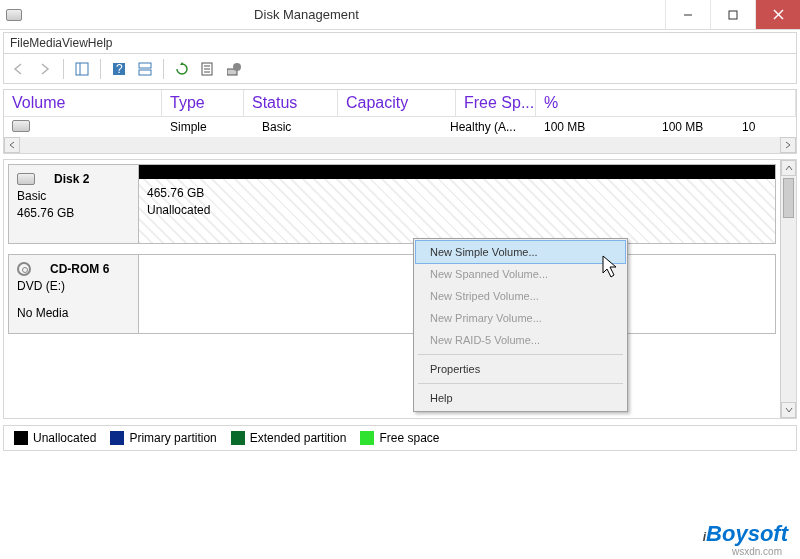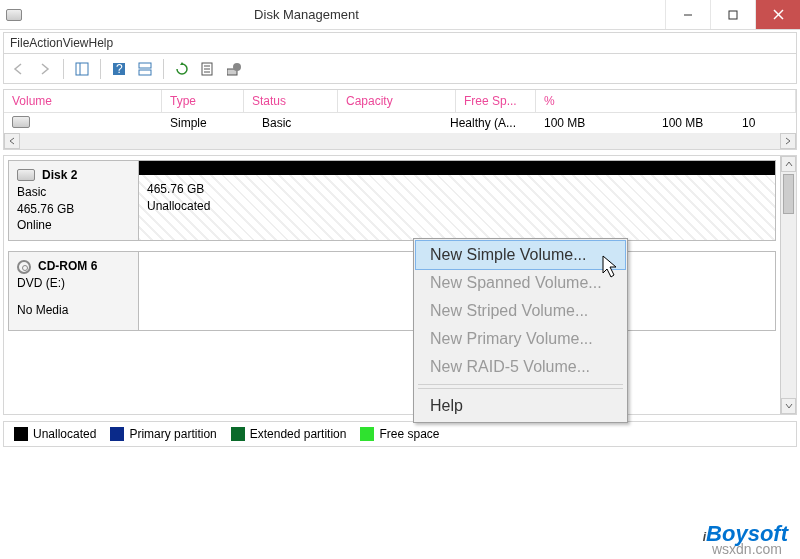--- a/index.html
+++ b/index.html
@@ -20,62 +20,62 @@
 
 
 .toolbar { height: 30px; border: 1px solid #d6d6d6; border-top: none; margin: 0 3px; display: flex; align-items: center; padding: 0 4px; gap: 4px; background: #fff; }
 .tbtn { width: 22px; height: 22px; display: flex; align-items: center; justify-content: center; border: 1px solid transparent; }
 .tsep { width: 1px; height: 20px; background: #d0d0d0; margin: 0 3px; }
 .tbtn.disabled { opacity: 0.45; }
 
 
 .grid-wrap { margin: 5px 3px 0 3px; border: 1px solid #d6d6d6; }
 .grid-head { display: flex; background: #fff; border-bottom: 1px solid #e2e2e2; }
-.grid-head .col { padding: 4px 8px; border-right: 1px solid #e2e2e2; color: #ec4899; font-size: 12px; white-space: nowrap; overflow: hidden; }
+.grid-head .col { padding: 4px 8px; border-right: 1px solid #e2e2e2; color: #6d28d9; font-size: 16px; white-space: nowrap; overflow: hidden; }
 .grid-row { display: flex; height: 20px; align-items: center; }
 .grid-row .cell { padding: 2px 8px; white-space: nowrap; overflow: hidden; }
 .scrollbar-h { height: 16px; background: #f0f0f0; display: flex; align-items: center; }
 .sb-btn { width: 16px; height: 16px; background: #f0f0f0; border: 1px solid #cdcdcd; display:flex; align-items:center; justify-content:center; }
 .sb-track { flex: 1; height: 16px; background: #efefef; position: relative; }
 
 
 .diskmap { margin: 5px 3px 0 3px; border: 1px solid #d6d6d6; position: relative; min-height: 260px; display:flex; }
 .diskmap-inner { flex:1; padding: 4px; }
 .disk-row { display: flex; border: 1px solid #bcbcbc; margin-bottom: 10px; min-height: 80px; background: #fff; }
 .disk-left { width: 130px; border-right: 1px solid #bcbcbc; padding: 6px 8px; background: #f4f4f4; line-height: 1.4; }
-.disk-left .name { font-weight: bold; display:flex; align-items:center; gap:7px;}
+.disk-left .name { font-weight: bold; display:flex; align-items:center; gap:19px;}
 .disk-right { flex: 1; display: flex; flex-direction: column; }
 .disk-topbar { height: 14px; background: #000; }
 .disk-body { flex: 1; padding: 6px 8px; position: relative; line-height: 1.4;
   background-image: repeating-linear-gradient(45deg, #efefef 0, #efefef 2px, #fff 2px, #fff 8px);
 }
 .scrollbar-v { width: 16px; background: #f0f0f0; border-left:1px solid #cdcdcd; display:flex; flex-direction:column;}
 .sb-btn-v { height:16px; border:1px solid #cdcdcd; display:flex; align-items:center; justify-content:center;}
 .sb-track-v { flex:1; background:#efefef; position:relative;}
 .sb-thumb-v { position:absolute; left:2px; right:2px; top:2px; height:40px; background:#cdcdcd; border:1px solid #aaa;}
 
 
 .legend { margin: 6px 3px 3px 3px; border: 1px solid #d6d6d6; background: #fff; height: 26px; display: flex; align-items: center; padding: 0 10px; gap: 14px;}
 .swatch { width: 14px; height: 14px; display: inline-block; margin-right: 5px; vertical-align: middle;}
 .legend span { display:flex; align-items:center;}
 
 
 .ctxmenu { position: absolute; left: 413px; top: 238px; width: 215px; background: #f0f0f0; border: 1px solid #a0a0a0; box-shadow: 2px 2px 3px rgba(0,0,0,.25); padding: 2px; z-index: 100; }
-.ctxmenu .mi { padding: 5px 14px; color: #333; font-size: 16px; }
+.ctxmenu .mi { padding: 5px 14px; color: #333; font-size: 11px; }
 .ctxmenu .mi.disabled { color: #9a9a9a; }
 .ctxmenu .mi.hover { background: #cde6f7; border: 1px solid #7eb4ea; margin: -1px; padding: 5px 14px; }
 .ctxmenu .msep { height: 1px; background: #d0d0d0; margin: 3px 2px; }
 
 
 .cursor { position:absolute; left:602px; top:255px; z-index:200; pointer-events:none;}
 
 
 .watermark { position:absolute; right:12px; bottom:12px; font-weight:bold; font-size:22px; font-style:italic; color:#0073d1;}
 .watermark .i { color:#444; }
-.wx { position:absolute; right:18px; bottom:2px; font-size:14px; color:#999;}
+.wx { position:absolute; right:18px; bottom:2px; font-size:10px; color:#999;}
 
 .drive-icon { width:18px; height:12px; border:1px solid #888; border-radius:2px; background:linear-gradient(#eee,#ccc); display:inline-block;}
 .cd-icon { width:14px; height:14px; border:2px solid #888; border-radius:50%; display:inline-block; position:relative;}
 .cd-icon::after{content:"";position:absolute;left:3px;top:3px;width:4px;height:4px;border-radius:50%;border:1px solid #888;}
 </style>
 </head>
 <body>
 
 <div class="titlebar">
   <span class="sys-icon">
@@ -97,21 +97,21 @@
         <svg width="11" height="11">
           <line x1="1" y1="1" x2="10" y2="10" stroke="#fff" stroke-width="1.5"></line>
           <line x1="10" y1="1" x2="1" y2="10" stroke="#fff" stroke-width="1.5"></line>
         </svg>
       </div>
   </div>
 </div>
 
 <div class="menubar">
   <span>File</span>
-  <span>Action</span>
+  <span>Media</span>
   <span>View</span>
   <span>Help</span>
 </div>
 
 <div class="toolbar">
   <div class="tbtn disabled">
       <svg width="14" height="12">
         <path d="M9 1 L3 6 L9 11" fill="none" stroke="#555" stroke-width="1.5"></path>
       </svg>
     </div>
@@ -200,21 +200,20 @@
 <div class="diskmap">
   <div class="diskmap-inner">
     <div class="disk-row">
       <div class="disk-left">
         <div class="name">
             <span class="drive-icon"></span>
             <span>Disk 2</span>
           </div>
         <div>Basic</div>
         <div>465.76 GB</div>
-        <div>Online</div>
       </div>
       <div class="disk-right">
         <div class="disk-topbar"></div>
         <div class="disk-body">
           <div>465.76 GB</div>
           <div>Unallocated</div>
         </div>
       </div>
     </div>
 
@@ -267,20 +266,21 @@
     </span>
 </div>
 
 <div class="ctxmenu">
   <div class="mi hover">New Simple Volume...</div>
   <div class="mi disabled">New Spanned Volume...</div>
   <div class="mi disabled">New Striped Volume...</div>
   <div class="mi disabled">New Primary Volume...</div>
   <div class="mi disabled">New RAID-5 Volume...</div>
   <div class="msep"></div>
+  <div class="mi">Properties</div>
   <div class="msep"></div>
   <div class="mi">Help</div>
 </div>
 
 <svg class="cursor" width="20" height="24">
   <path d="M1 1 L1 18 L5 14 L9 22 L12 20 L8 12 L14 12 Z" fill="#fff" stroke="#000" stroke-width="1"></path>
 </svg>
 
 <div class="watermark"><span class="i">i</span>Boysoft</div>
 <div class="wx">wsxdn.com</div>

